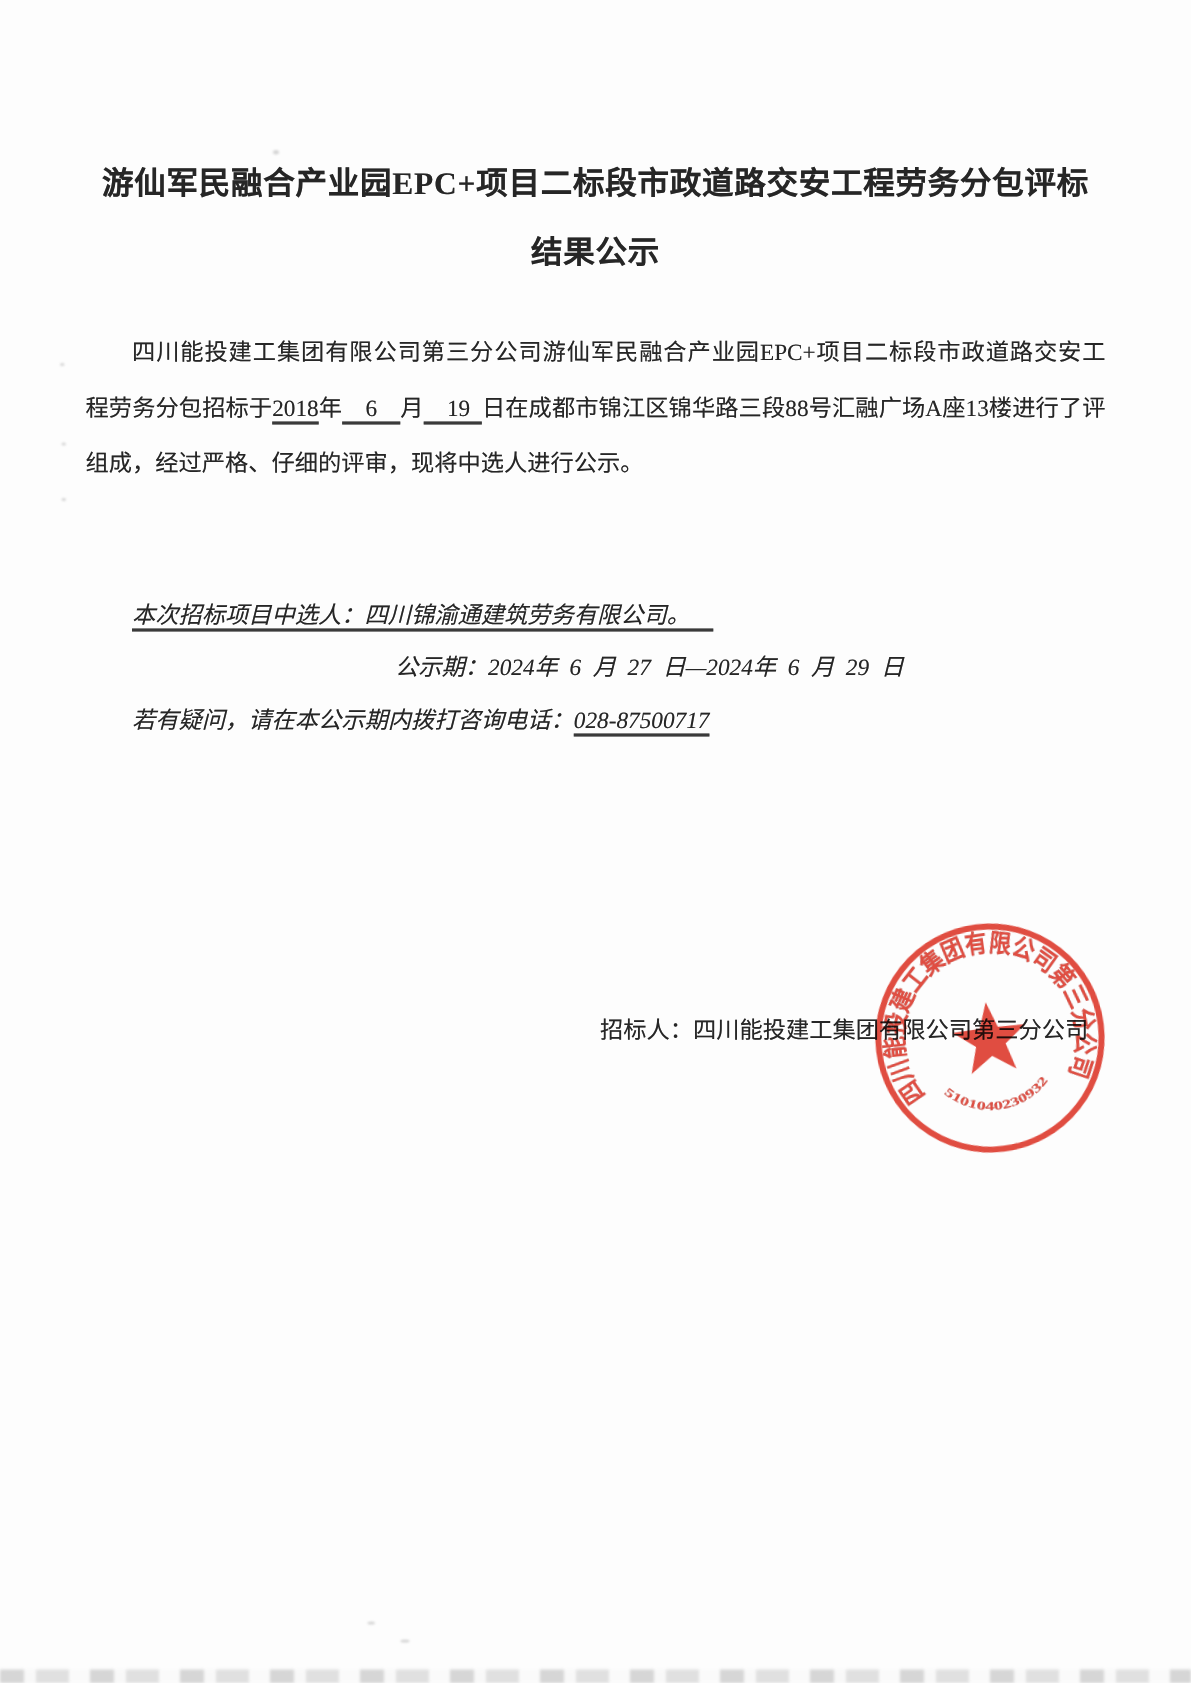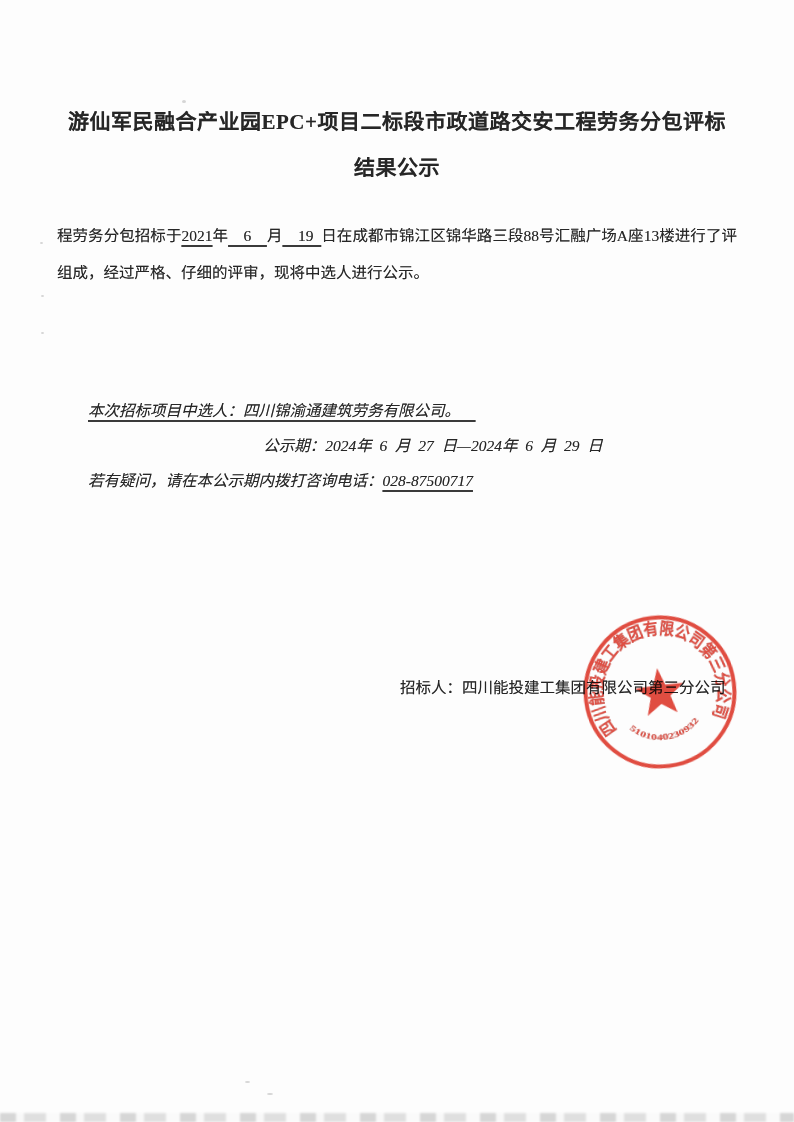--- a/index.html
+++ b/index.html
@@ -94,21 +94,22 @@
 </style>
 </head>
 <body>
 
 <div class="page">
 
   <div class="doc-title" id="title1">游仙军民融合产业园EPC+项目二标段市政道路交安工程劳务分包评标</div>
   <div class="doc-title" id="title2">结果公示</div>
 
   <div class="para">
-    <div class="para-line justify"><span>程劳务分包招标于</span><span class="u">2021</span><span>年</span><span class="u">  6  </span><span>月</span><span class="u">  19 </span><span>日在成都市锦江区锦华路三段88号汇融广场A座13楼进行了评</span></div>
+    <div class="para-line indent justify"><span>四川能投建工集团有限公司第三分公司游仙军民融合产业园EPC+项目二标段市政道路交安工</span></div>
+    <div class="para-line justify"><span>程劳务分包招标于</span><span class="u">2018</span><span>年</span><span class="u">  6  </span><span>月</span><span class="u">  19 </span><span>日在成都市锦江区锦华路三段88号汇融广场A座13楼进行了评</span></div>
     <div class="para-line"><span>组成，经过严格、仔细的评审，现将中选人进行公示。</span></div>
   </div>
 
   <div class="notice-line" id="winner-line"><span class="u">本次招标项目中选人：四川锦渝通建筑劳务有限公司。 </span></div>
 
   <div class="notice-line" id="publicity-line">公示期：2024年 6 月 27 日—2024年 6 月 29 日</div>
 
   <div class="notice-line" id="contact-line"><span>若有疑问，请在本公示期内拨打咨询电话：</span><span class="u">028-87500717</span></div>
 
   <div id="signature-line">招标人：四川能投建工集团有限公司第三分公司</div>

